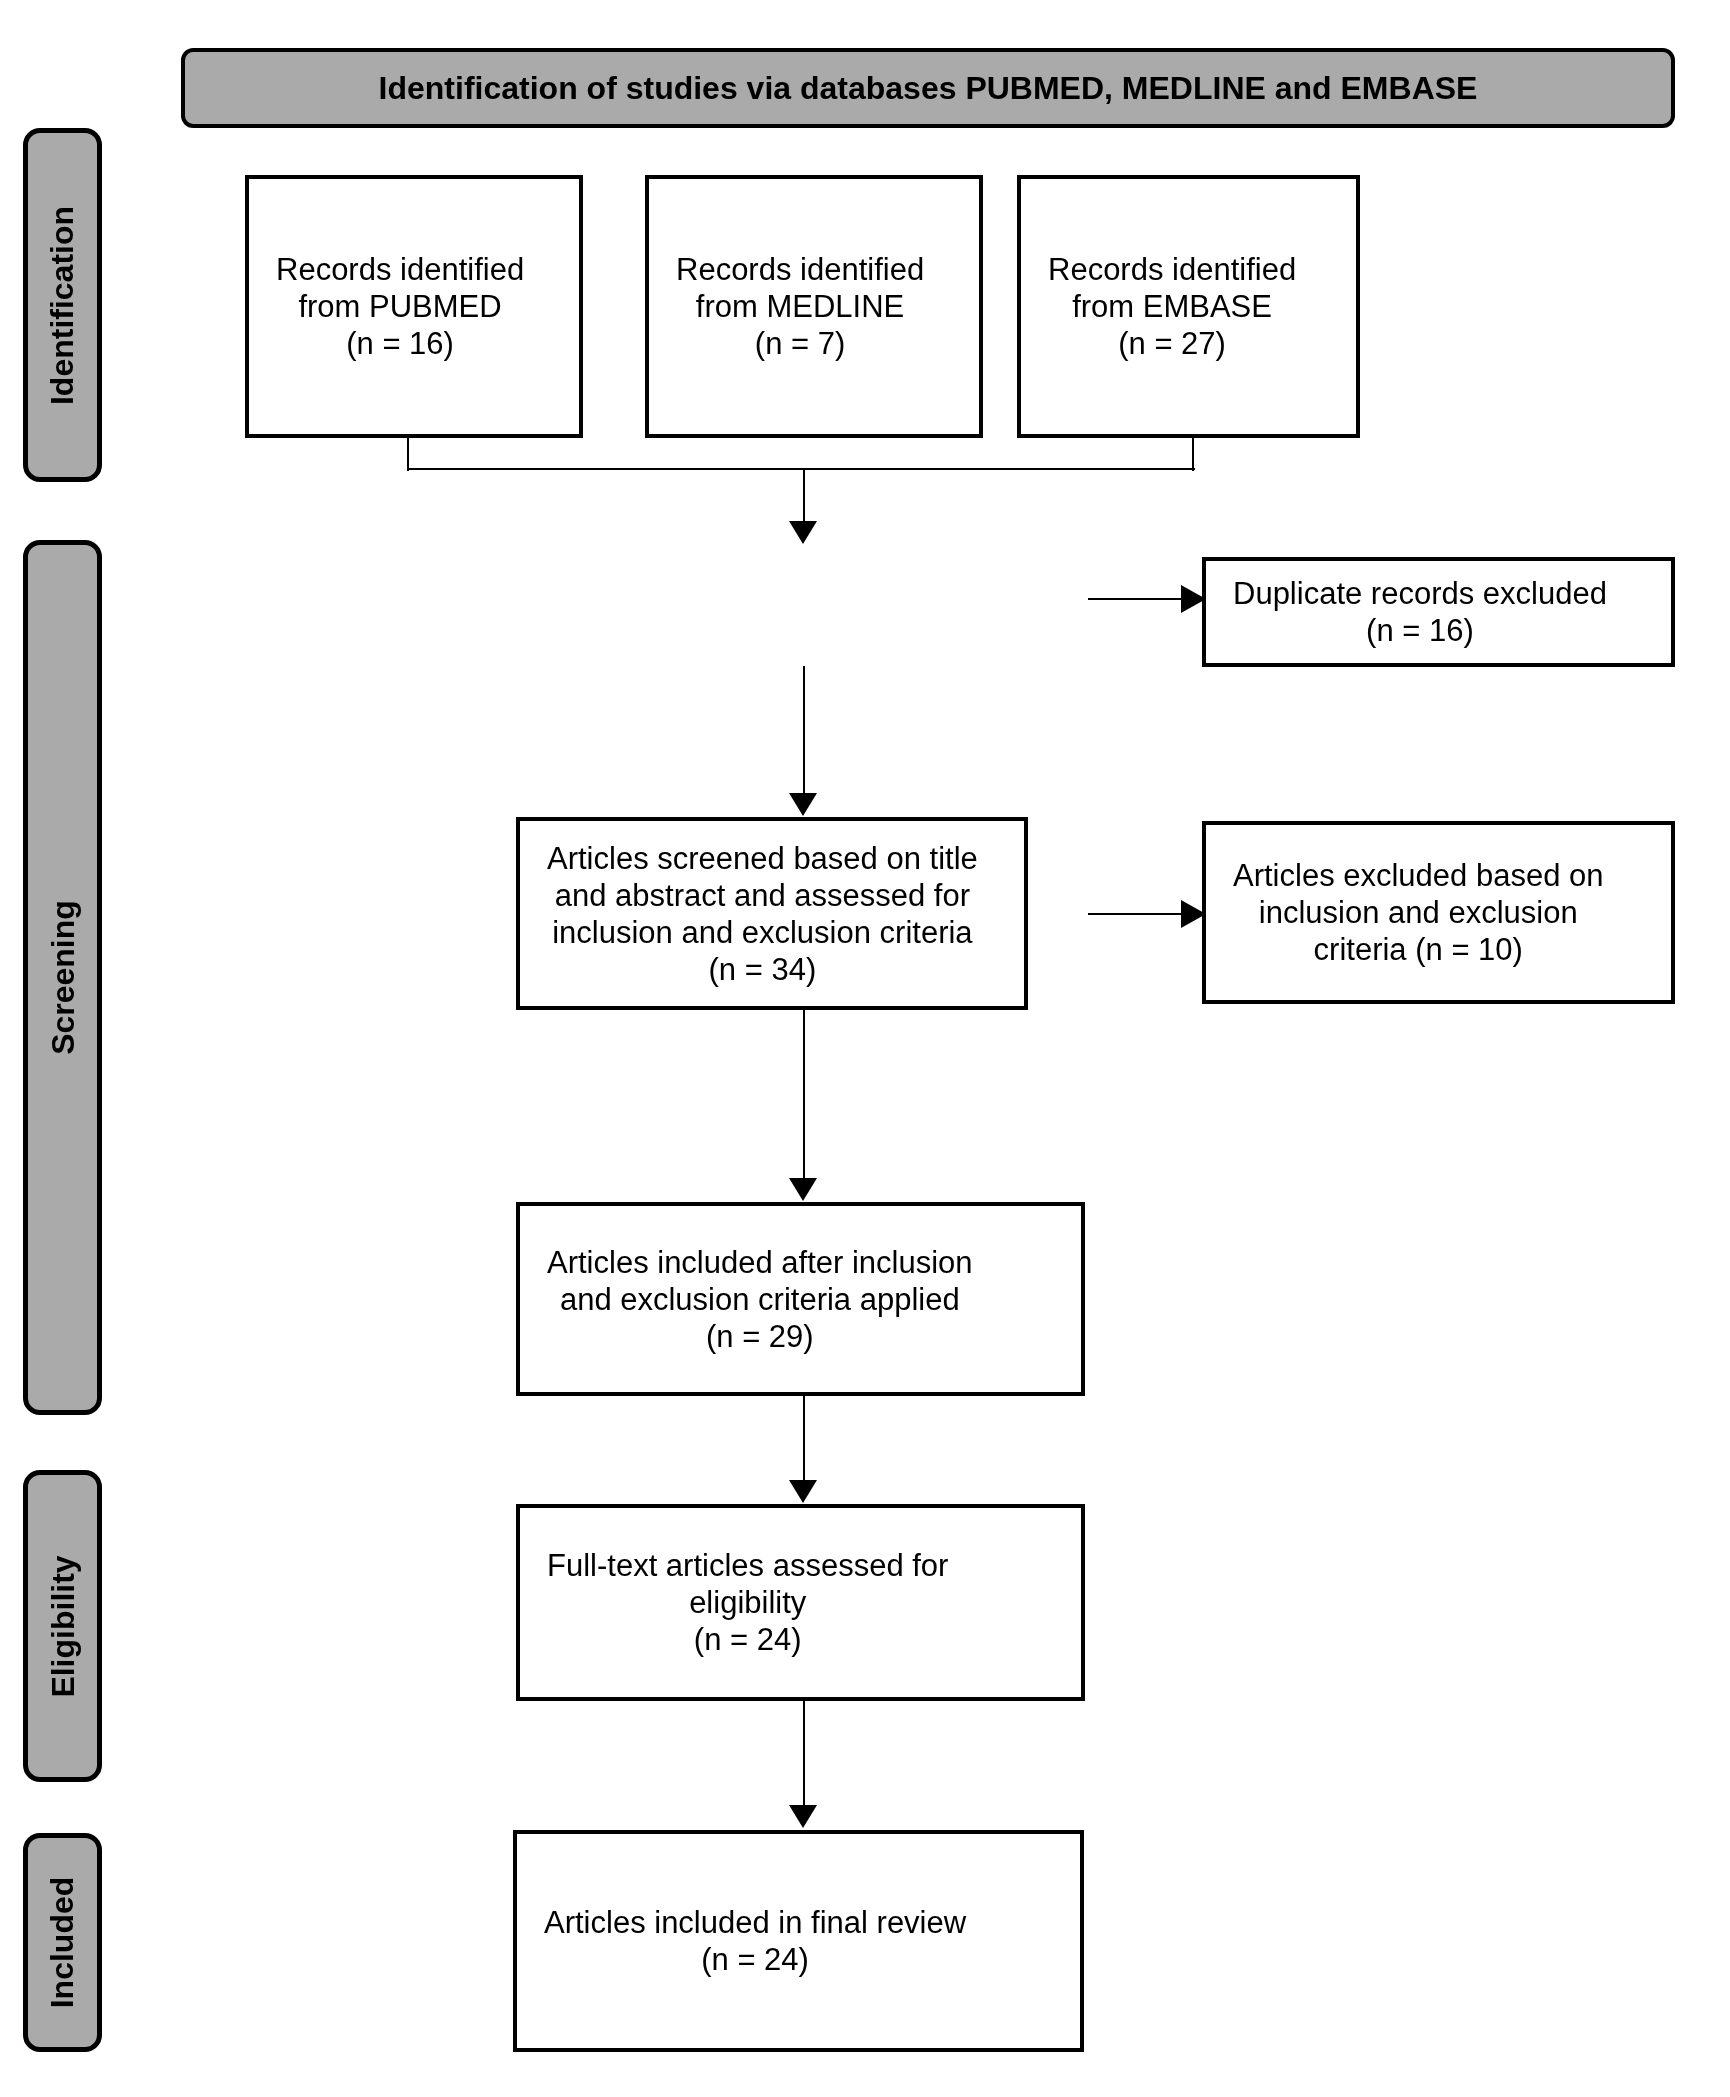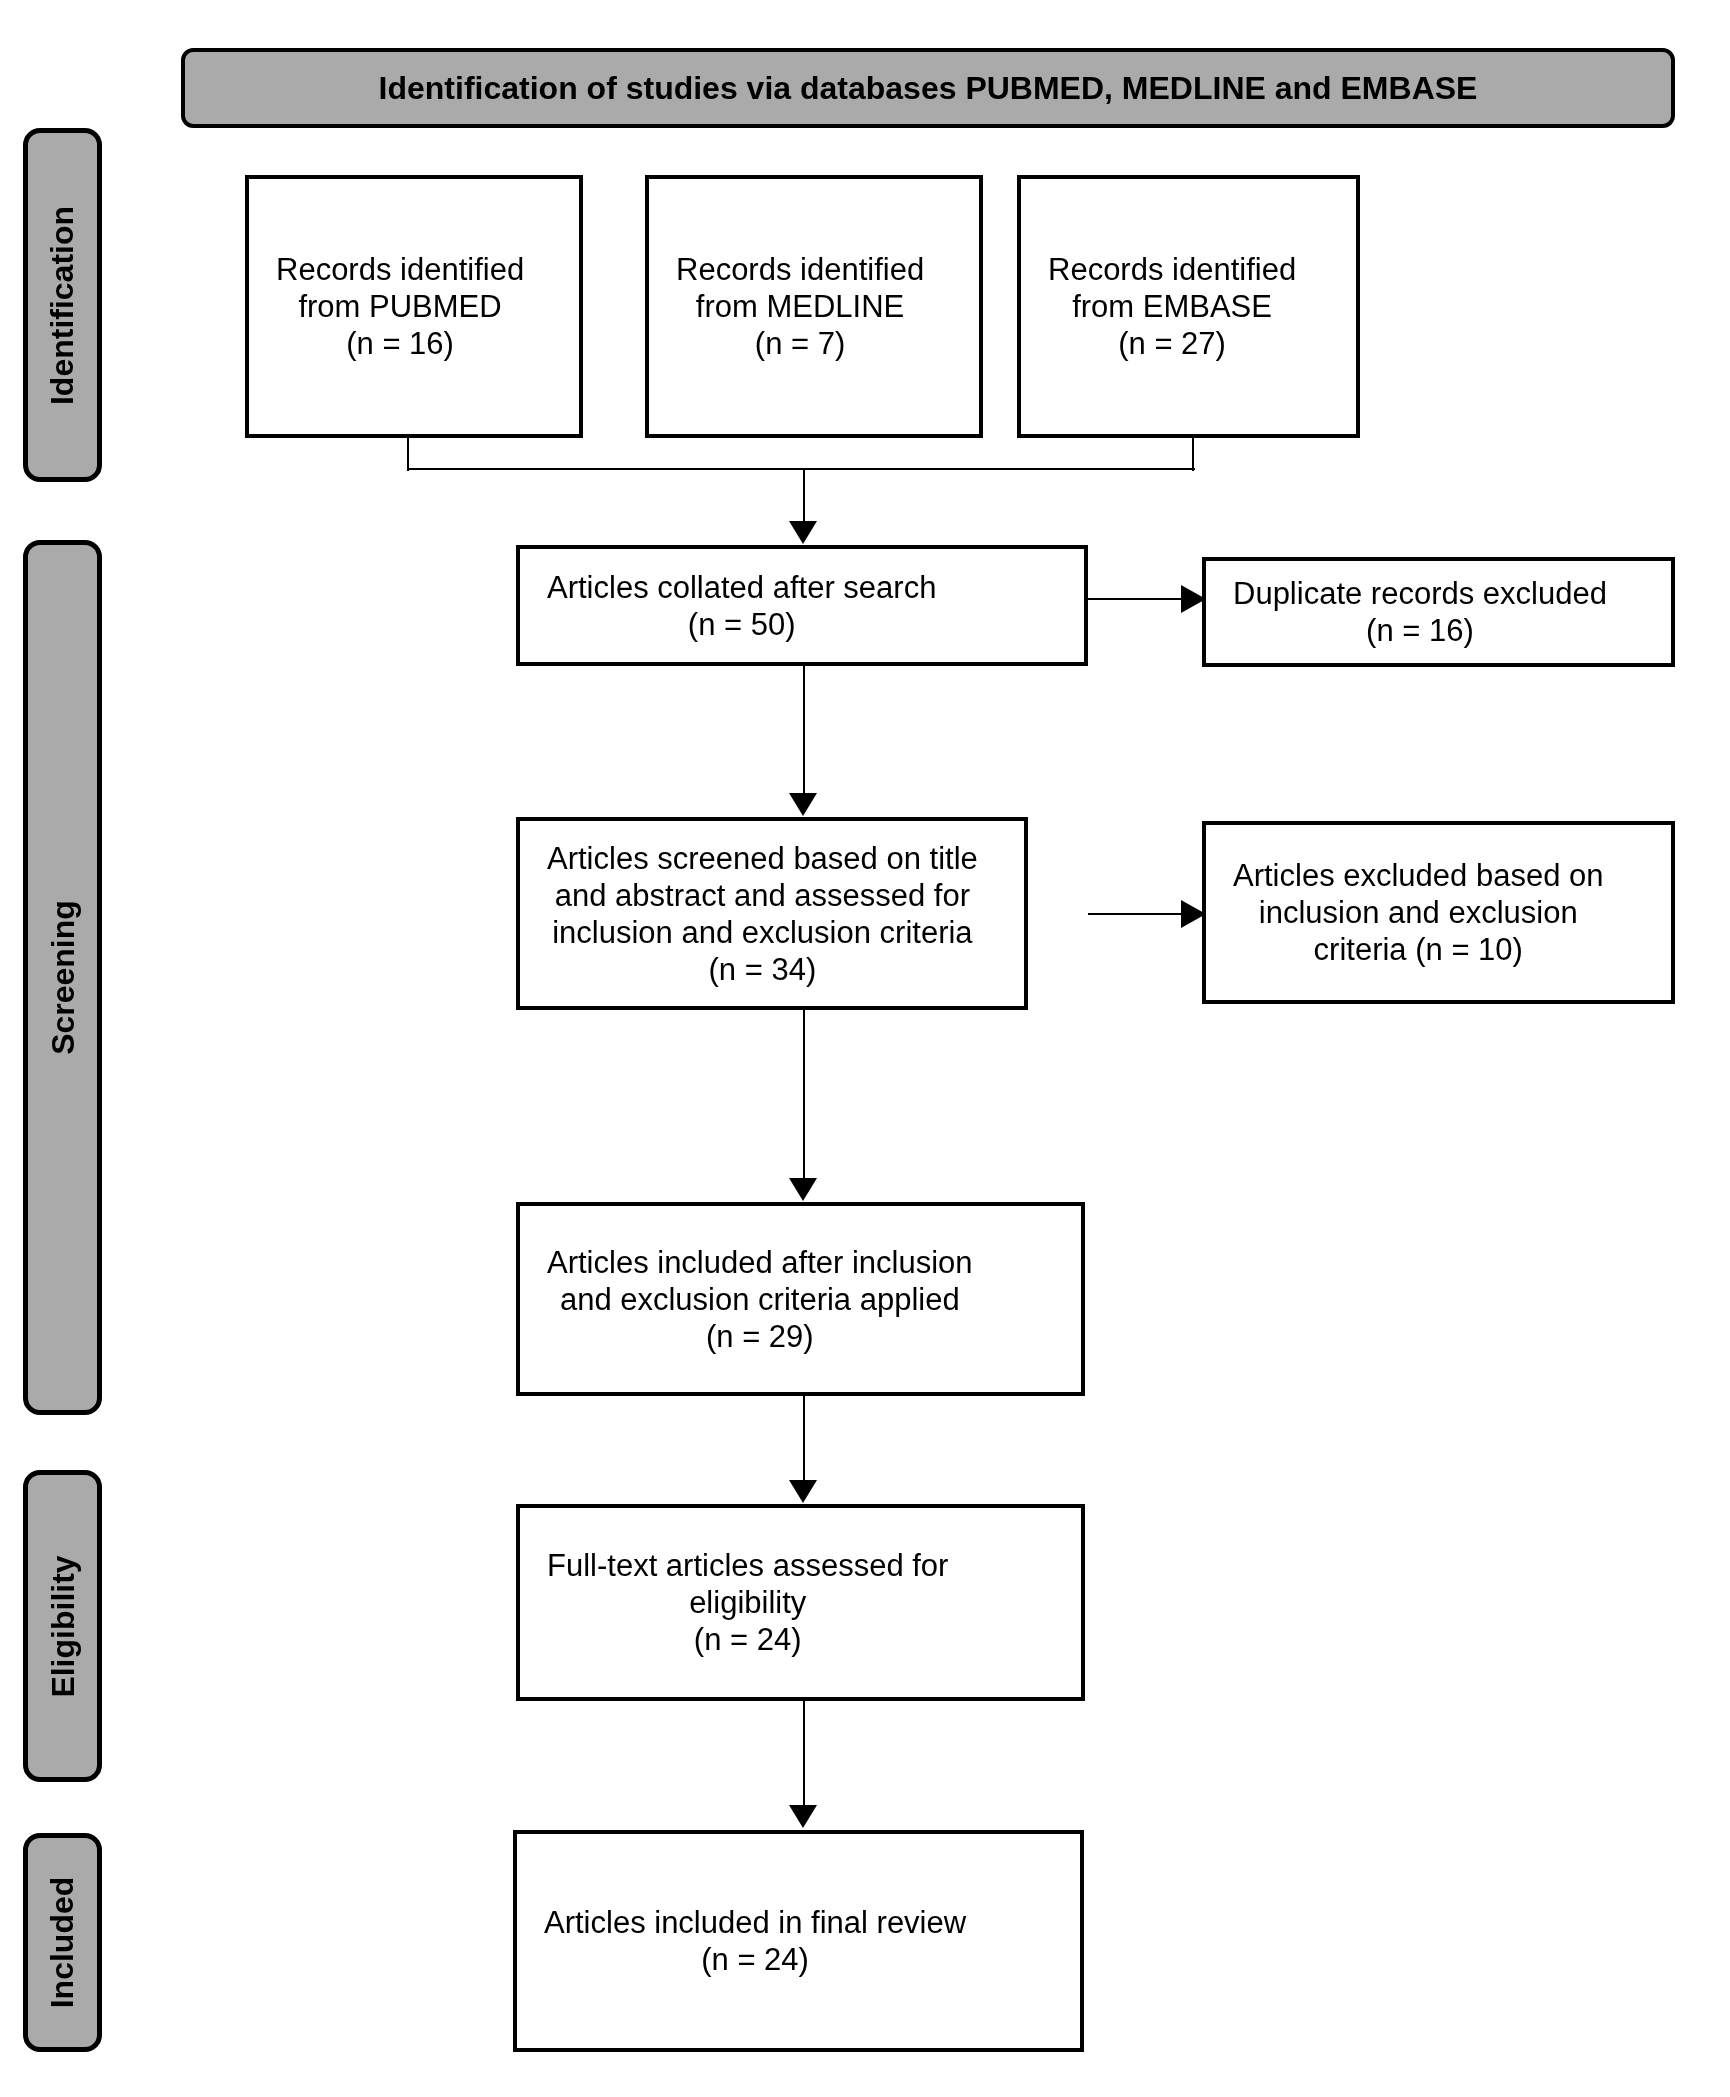--- a/index.html
+++ b/index.html
@@ -124,24 +124,20 @@
 from EMBASE
 (n = 27)</div>
   </div>
 
   <div class="line" style="left:407px; top:438px; width:2.3px; height:33px;"></div>
   <div class="line" style="left:1192px; top:438px; width:2.3px; height:33px;"></div>
   <div class="line" style="left:407px; top:468px; width:788px; height:2.3px;"></div>
   <div class="line" style="left:803px; top:468px; width:2.3px; height:54px;"></div>
   <div class="arrow-down" style="left:789px; top:521px;"></div>
 
-  <div class="fbox" style="left:516px; top:545px; width:572px; height:121px;">
-    <div class="txt">Articles collated after search
-(n = 50)</div>
-  </div>
 
   <div class="line" style="left:1088px; top:598px; width:101px; height:2.3px;"></div>
   <div class="arrow-right" style="left:1181px; top:585px;"></div>
 
   <div class="fbox" style="left:1202px; top:549px; width:473px; height:110px;margin-top:8px;">
     <div class="txt">Duplicate records excluded
 (n = 16)</div>
   </div>
 
   <div class="line" style="left:803px; top:666px; width:2.3px; height:129px;"></div>

